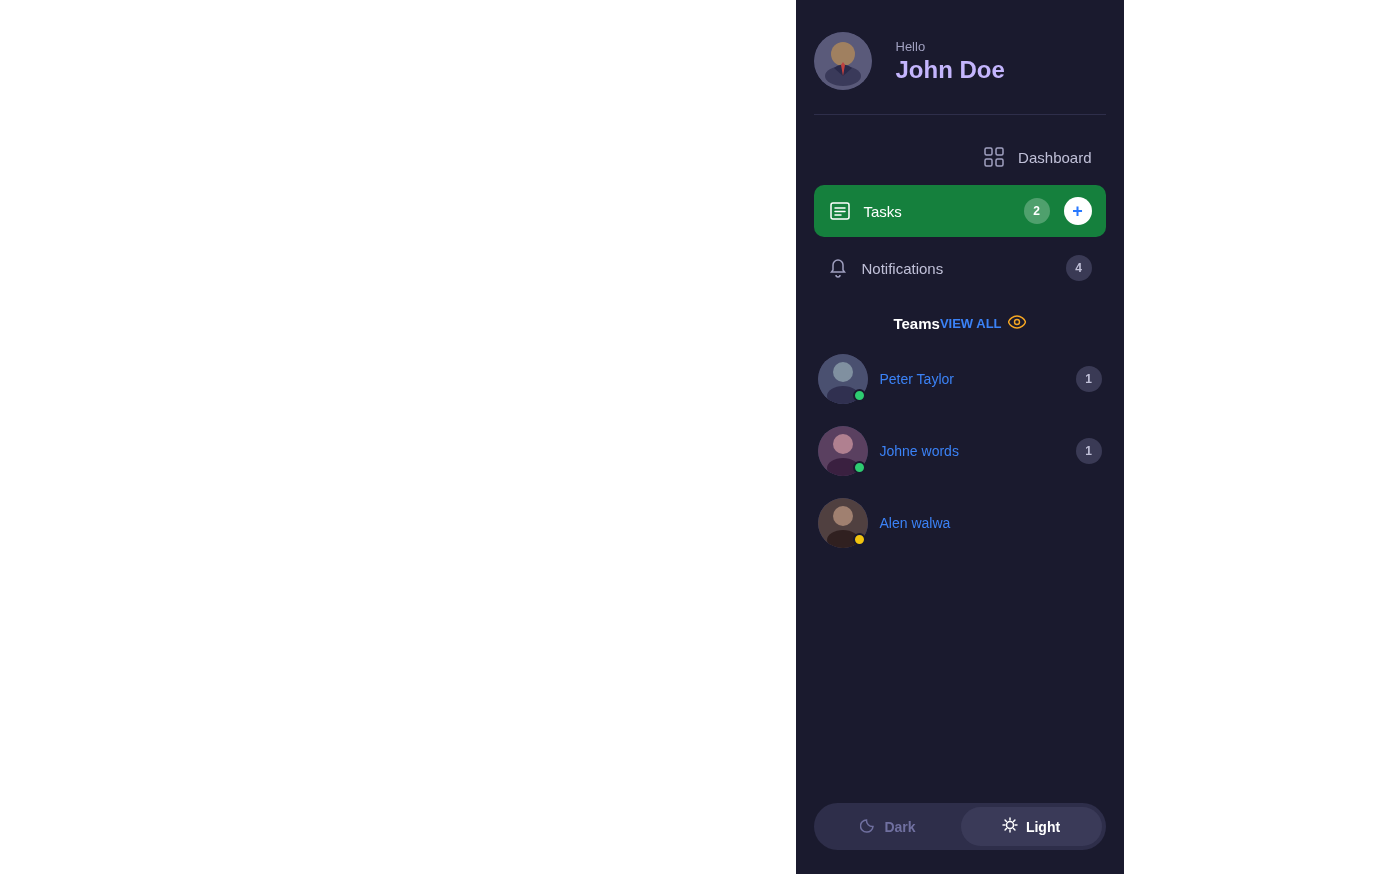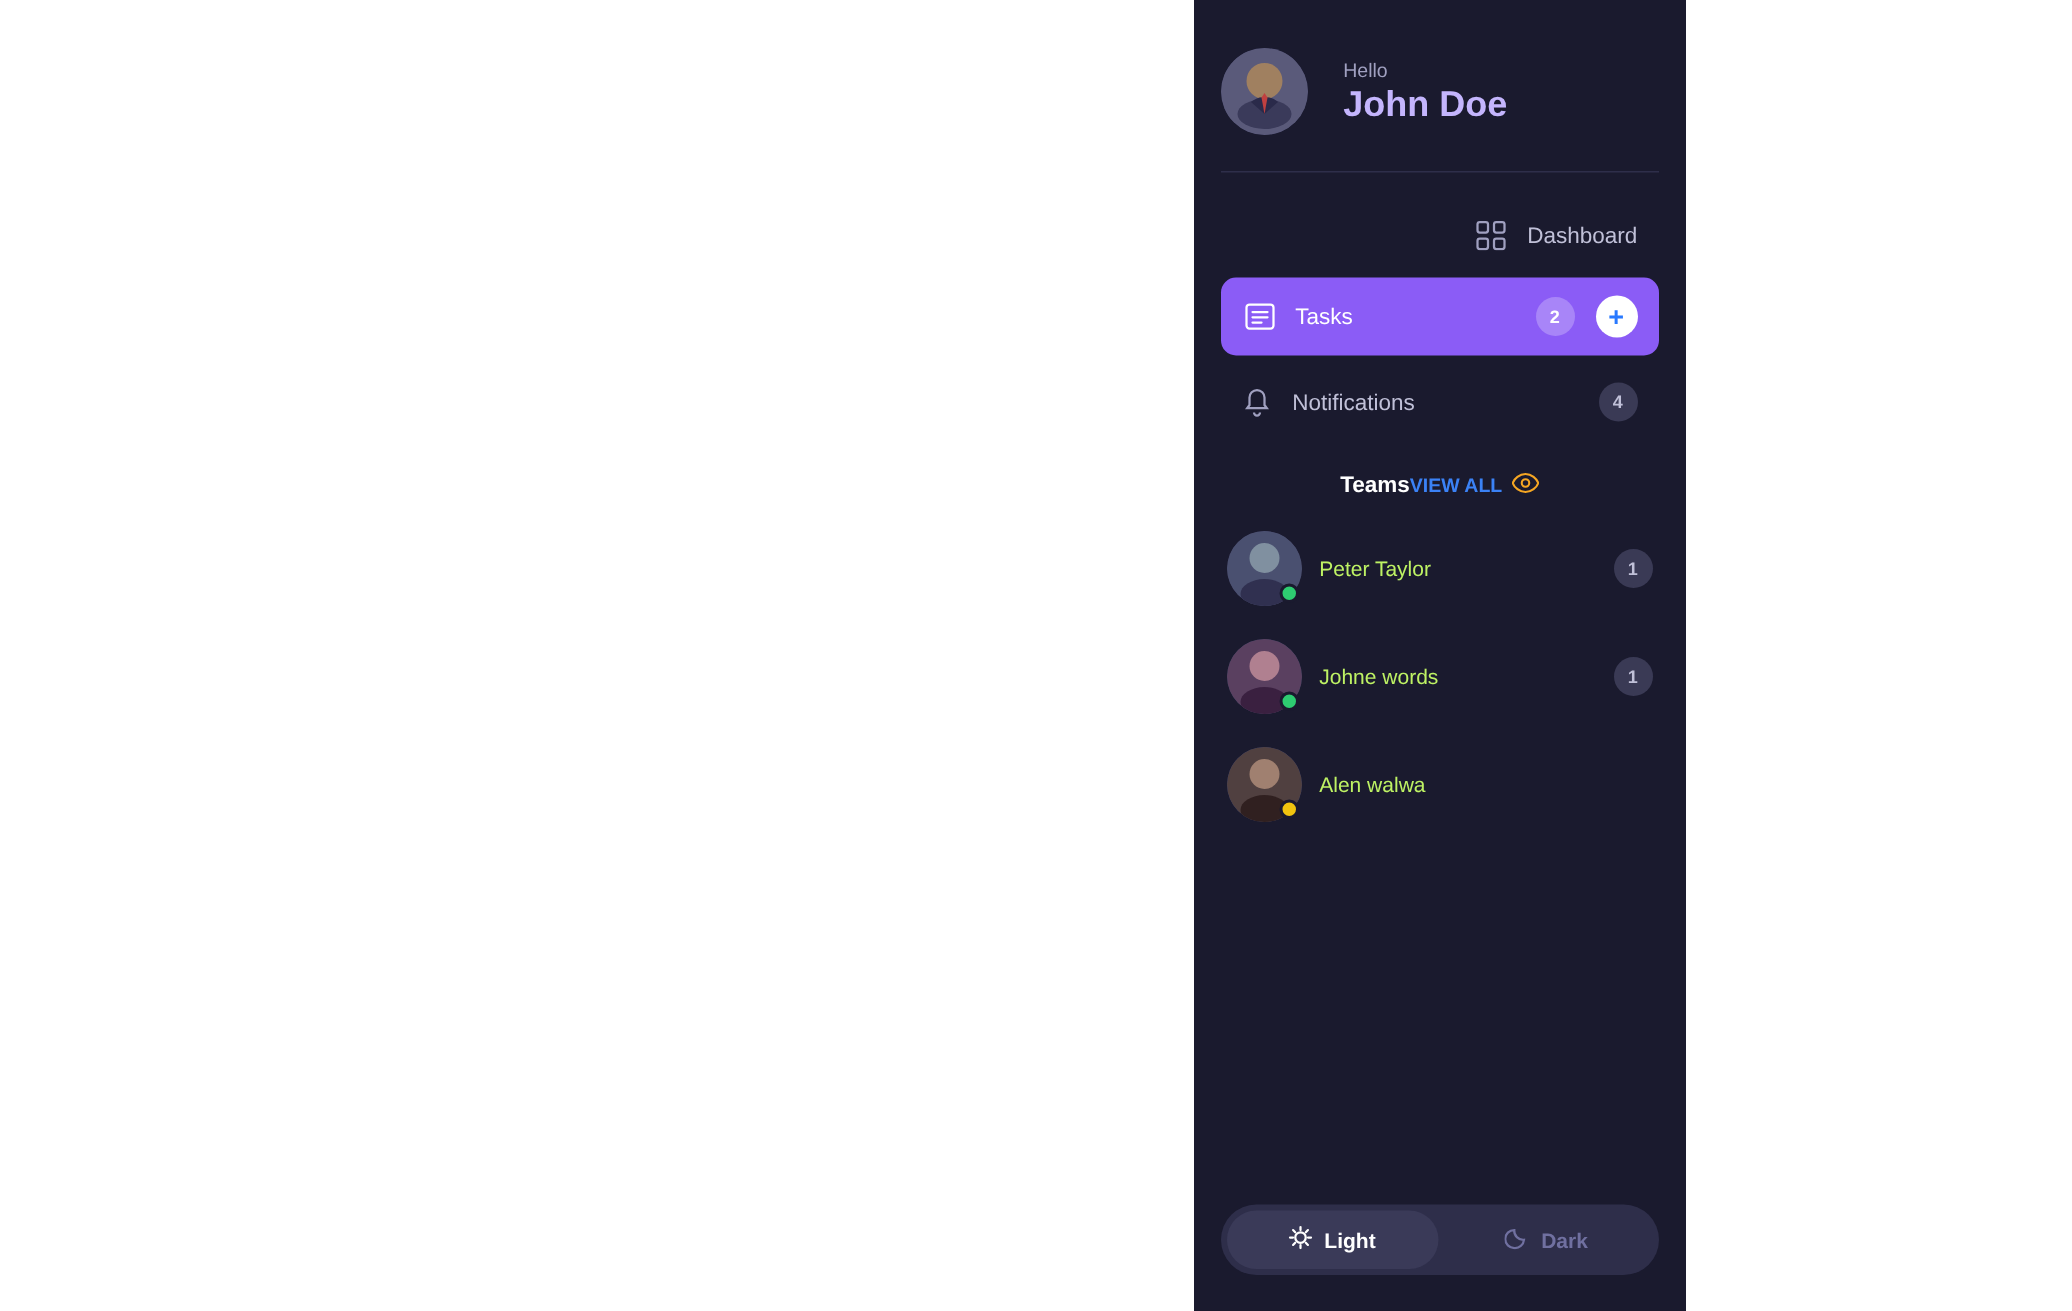--- a/index.html
+++ b/index.html
@@ -89,21 +89,21 @@
       border-radius: 10px;
       cursor: pointer;
       color: #c0c0d8;
       font-size: 15px;
       font-weight: 500;
       position: relative;
       justify-content: flex-end;
     }
 
     .nav-item.active {
-      background: #8b5cf6;
+      background: #15803d;
       color: #ffffff;
       padding-left: 16px;
     }
 
     .nav-item .badge {
       margin-left: auto;
       background: rgba(255,255,255,0.2);
       color: #fff;
       font-size: 12px;
       font-weight: 600;
@@ -222,21 +222,21 @@
       width: 13px;
       height: 13px;
       border-radius: 50%;
       border: 2px solid #1a1a2e;
     }
 
     .status-dot.green { background: #2ecc71; }
     .status-dot.yellow { background: #f1c40f; }
 
     .team-name {
-      color: #bef264;
+      color: #3b82f6;
       font-size: 14px;
       font-weight: 500;
       flex: 1;
     }
 
     .team-badge {
       background: #3a3a55;
       color: #c0c0d8;
       font-size: 12px;
       font-weight: 600;
@@ -411,40 +411,40 @@
         </div>
         <div class="status-dot yellow"></div>
       </div>
       <span class="team-name">Alen walwa</span>
     </div>
 
   </div>
 
   <div class="theme-toggle">
     <div class="toggle-container">
+      <div class="toggle-btn dark-btn">
+        <span>
+          <svg width="16" height="16" viewBox="0 0 16 16" fill="none" xmlns="http://www.w3.org/2000/svg">
+            <path d="M13 9.5A6 6 0 016.5 3a6 6 0 000 12A6 6 0 0013 9.5z" stroke="#7070a0" stroke-width="1.5" fill="none"></path>
+          </svg>
+        </span>
+        <span>Dark</span>
+      </div>
       <div class="toggle-btn light-btn">
         <span>
           <svg width="16" height="16" viewBox="0 0 16 16" fill="none" xmlns="http://www.w3.org/2000/svg">
             <circle cx="8" cy="8" r="3.5" stroke="#ffffff" stroke-width="1.5"></circle>
             <line x1="8" y1="1" x2="8" y2="3" stroke="#ffffff" stroke-width="1.5" stroke-linecap="round"></line>
             <line x1="8" y1="13" x2="8" y2="15" stroke="#ffffff" stroke-width="1.5" stroke-linecap="round"></line>
             <line x1="1" y1="8" x2="3" y2="8" stroke="#ffffff" stroke-width="1.5" stroke-linecap="round"></line>
             <line x1="13" y1="8" x2="15" y2="8" stroke="#ffffff" stroke-width="1.5" stroke-linecap="round"></line>
             <line x1="3.05" y1="3.05" x2="4.46" y2="4.46" stroke="#ffffff" stroke-width="1.5" stroke-linecap="round"></line>
             <line x1="11.54" y1="11.54" x2="12.95" y2="12.95" stroke="#ffffff" stroke-width="1.5" stroke-linecap="round"></line>
             <line x1="12.95" y1="3.05" x2="11.54" y2="4.46" stroke="#ffffff" stroke-width="1.5" stroke-linecap="round"></line>
             <line x1="4.46" y1="11.54" x2="3.05" y2="12.95" stroke="#ffffff" stroke-width="1.5" stroke-linecap="round"></line>
           </svg>
         </span>
         <span>Light</span>
       </div>
-      <div class="toggle-btn dark-btn">
-        <span>
-          <svg width="16" height="16" viewBox="0 0 16 16" fill="none" xmlns="http://www.w3.org/2000/svg">
-            <path d="M13 9.5A6 6 0 016.5 3a6 6 0 000 12A6 6 0 0013 9.5z" stroke="#7070a0" stroke-width="1.5" fill="none"></path>
-          </svg>
-        </span>
-        <span>Dark</span>
-      </div>
     </div>
   </div>
 
 </div>
 
 </body></html>

